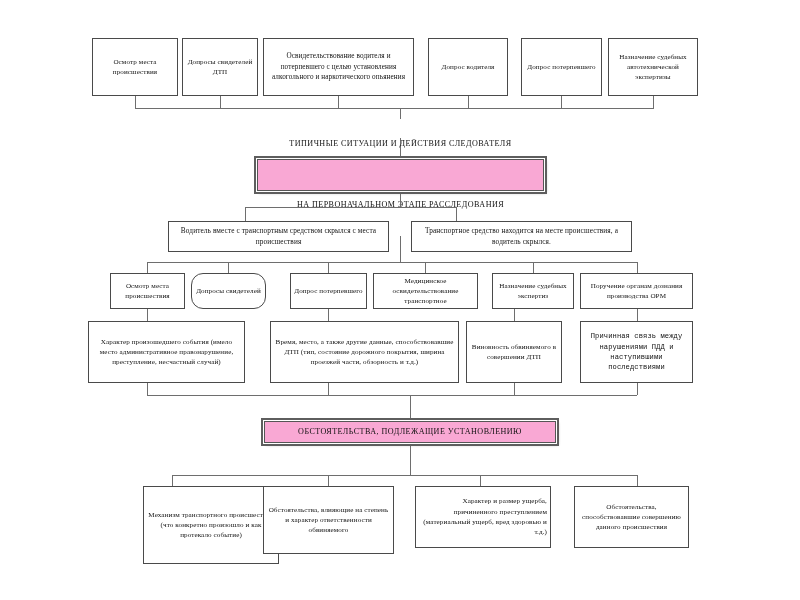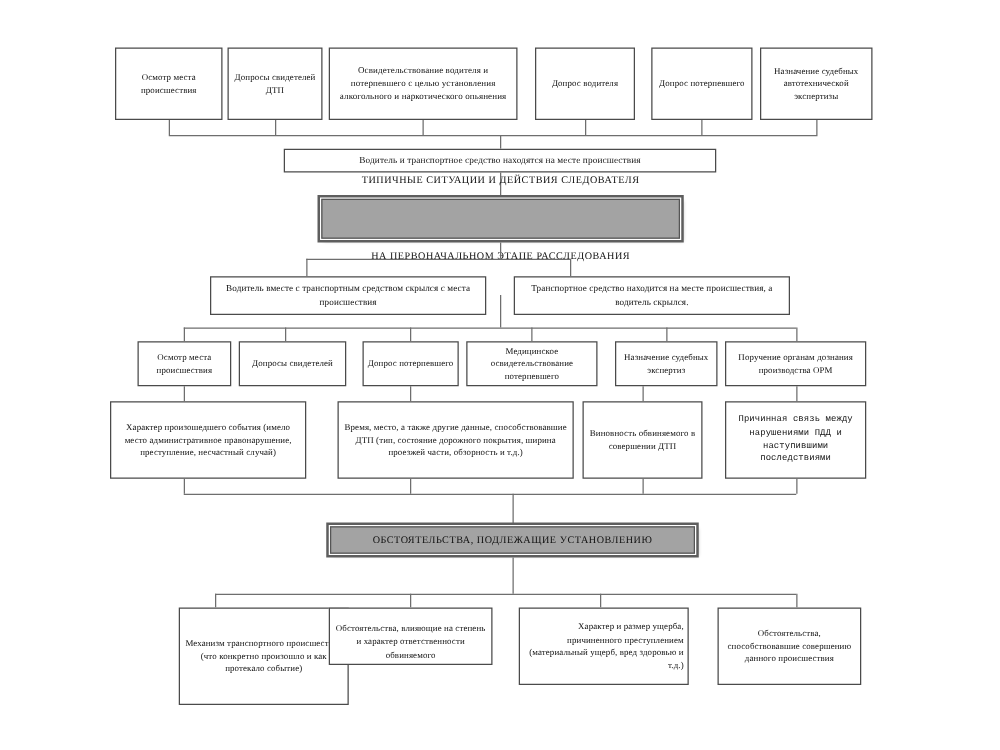--- a/index.html
+++ b/index.html
@@ -24,21 +24,21 @@
     line-height:1.45;
     color:#111111;
     padding:2px 3px;
     letter-spacing:.1px;
   }
   .box span{display:block;width:100%;}
 
   
   .box.emph{
     border:1px solid #555;
-    background:#a3a3a3;
+    background:#f9a8d4;
     box-shadow:
        0 0 0 1px #ffffff,
        0 0 0 3px #5e5e5e,
        2px 2px 3px rgba(0,0,0,.30);
     font-size:8.1px;
     letter-spacing:.45px;
     font-weight:normal;
     line-height:1.6;
     gap:48px;
   }
@@ -78,23 +78,20 @@
   <div class="ln lnv" style="left:220px;top:96px;height:12px;"></div>
   <div class="ln lnv" style="left:338px;top:96px;height:12px;"></div>
   <div class="ln lnv" style="left:468px;top:96px;height:12px;"></div>
   <div class="ln lnv" style="left:561px;top:96px;height:12px;"></div>
   <div class="ln lnv" style="left:653px;top:96px;height:12px;"></div>
 
   <div class="ln lnh" style="left:135px;top:108px;width:519px;"></div>
 
   <div class="ln lnv" style="left:400px;top:108px;height:11px;"></div>
 
-  <div class="box" style="left:227px;top:119px;width:346px;height:19px;font-size:7.4px;">
-    <span>Водитель и транспортное средство находятся на месте происшествия</span>
-  </div>
 
   <div class="ln lnv" style="left:400px;top:138px;height:21px;"></div>
 
   <div class="box emph" style="left:257px;top:159px;width:287px;height:32px;flex-direction:column;">
     <span>ТИПИЧНЫЕ СИТУАЦИИ И ДЕЙСТВИЯ СЛЕДОВАТЕЛЯ</span>
     <span>НА ПЕРВОНАЧАЛЬНОМ ЭТАПЕ РАССЛЕДОВАНИЯ</span>
   </div>
 
   <div class="ln lnv" style="left:400px;top:194px;height:13px;"></div>
   <div class="ln lnh" style="left:245px;top:207px;width:211px;"></div>
@@ -113,28 +110,28 @@
   <div class="ln lnv" style="left:147px;top:262px;height:11px;"></div>
   <div class="ln lnv" style="left:228px;top:262px;height:11px;"></div>
   <div class="ln lnv" style="left:328px;top:262px;height:11px;"></div>
   <div class="ln lnv" style="left:425px;top:262px;height:11px;"></div>
   <div class="ln lnv" style="left:533px;top:262px;height:11px;"></div>
   <div class="ln lnv" style="left:637px;top:262px;height:11px;"></div>
 
   <div class="box" style="left:110px;top:273px;width:75px;height:36px;">
     <span>Осмотр места происшествия</span>
   </div>
-  <div class="box" style="left:191px;top:273px;width:86px;height:36px;">
+  <div class="box" style="left:191px;top:273px;width:75px;height:36px;border-radius:12px;">
     <span>Допросы свидетелей</span>
   </div>
   <div class="box" style="left:290px;top:273px;width:77px;height:36px;">
     <span>Допрос потерпевшего</span>
   </div>
   <div class="box" style="left:373px;top:273px;width:105px;height:36px;">
-    <span>Медицинское освидетельствование потерпевшего</span>
+    <span>Медицинское освидетельствование транспортное</span>
   </div>
   <div class="box" style="left:492px;top:273px;width:82px;height:36px;">
     <span>Назначение судебных экспертиз</span>
   </div>
   <div class="box" style="left:580px;top:273px;width:113px;height:36px;">
     <span>Поручение органам дознания производства ОРМ</span>
   </div>
 
   <div class="box" style="left:88px;top:321px;width:157px;height:62px;">
     <span>Характер произошедшего события (имело место административное правонарушение, преступление, несчастный случай)</span>
@@ -168,21 +165,21 @@
   <div class="ln lnv" style="left:410px;top:446px;height:29px;"></div>
   <div class="ln lnh" style="left:172px;top:475px;width:465px;"></div>
   <div class="ln lnv" style="left:172px;top:475px;height:11px;"></div>
   <div class="ln lnv" style="left:328px;top:475px;height:11px;"></div>
   <div class="ln lnv" style="left:480px;top:475px;height:11px;"></div>
   <div class="ln lnv" style="left:637px;top:475px;height:11px;"></div>
 
   <div class="box" style="left:105px;top:486px;width:136px;height:78px;margin-left:38px;">
     <span>Механизм транспортного происшествия (что конкретно произошло и как протекало событие)</span>
   </div>
-  <div class="box" style="left:263px;top:486px;width:131px;height:46px;align-items:flex-end;">
+  <div class="box" style="left:263px;top:486px;width:131px;height:68px;">
     <span>Обстоятельства, влияющие на степень и характер ответственности обвиняемого</span>
   </div>
   <div class="box" style="left:415px;top:486px;width:136px;height:62px;text-align:right;">
     <span>Характер и размер ущерба, причиненного преступлением (материальный ущерб, вред здоровью и т.д.)</span>
   </div>
   <div class="box" style="left:574px;top:486px;width:115px;height:62px;">
     <span>Обстоятельства, способствовавшие совершению данного происшествия</span>
   </div>
 
 </div>

